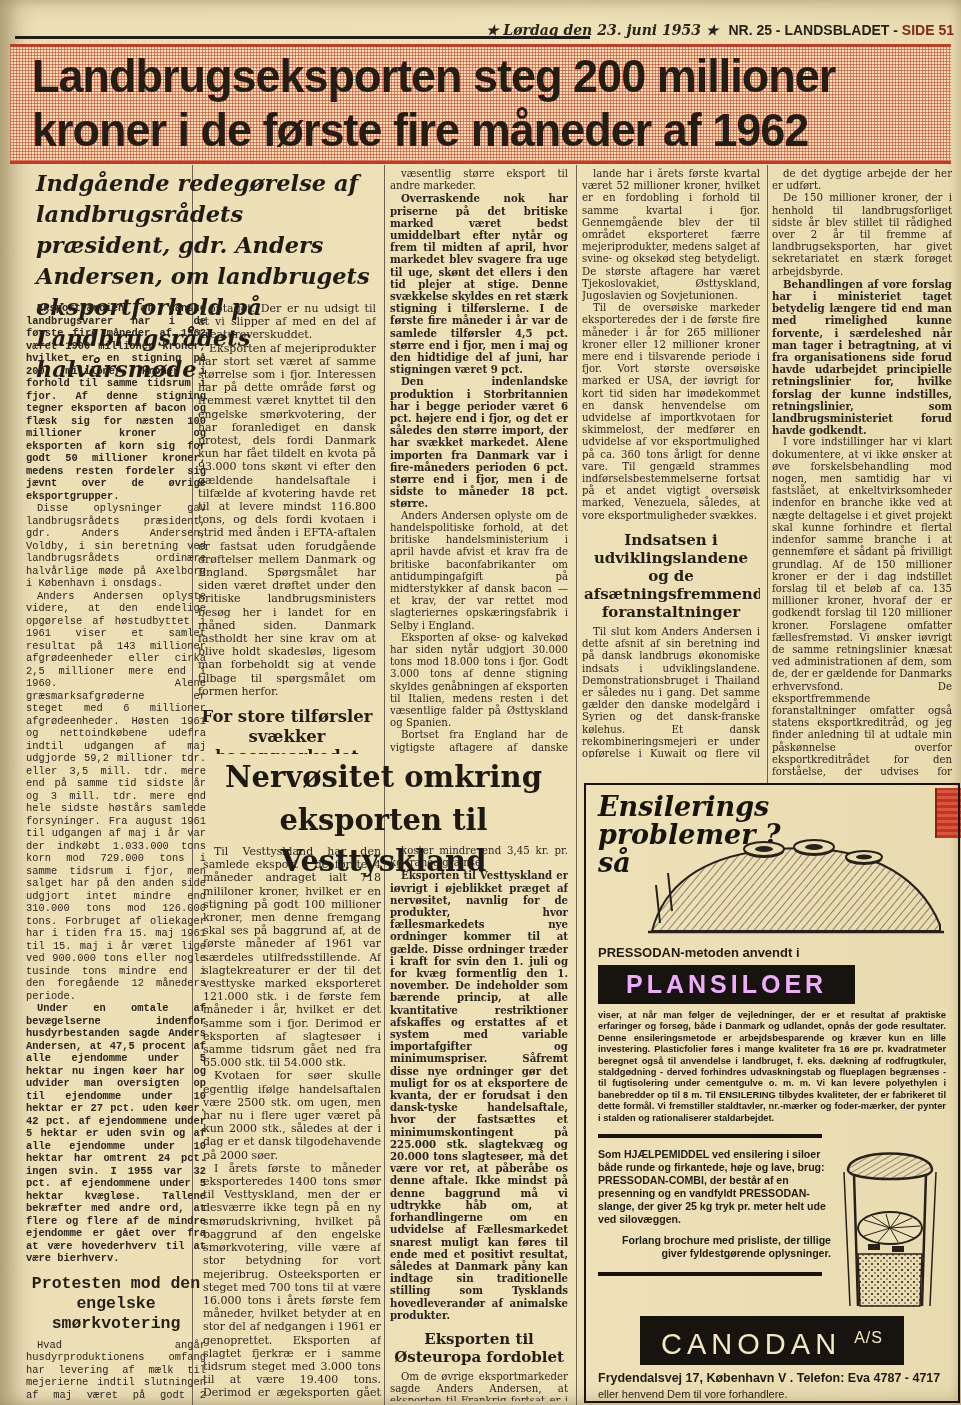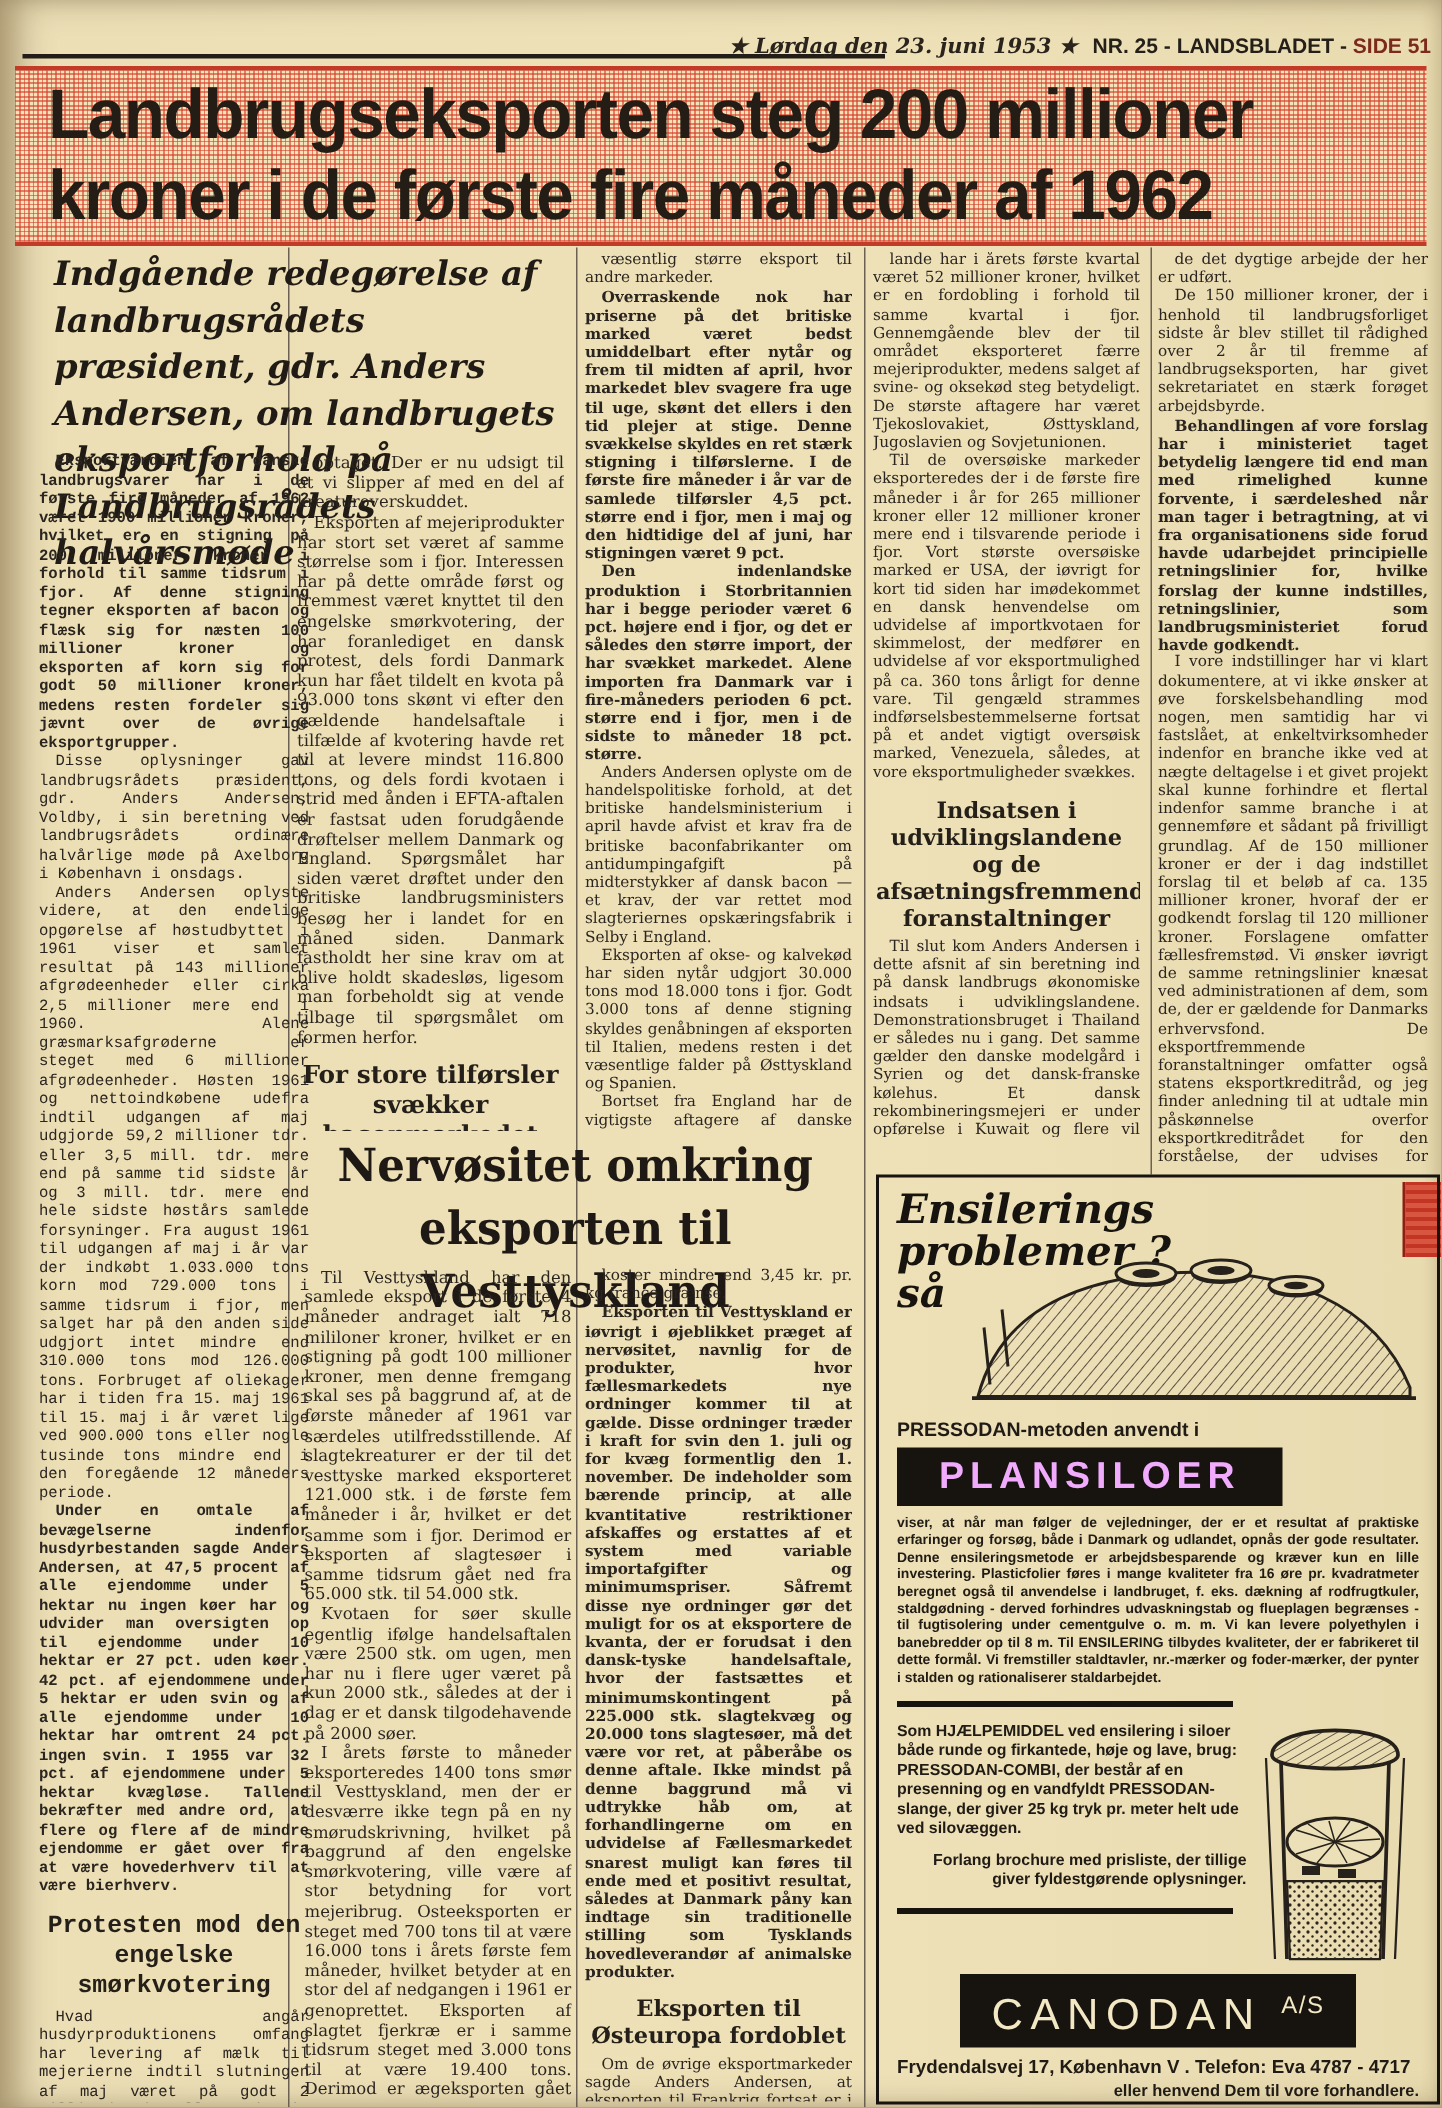--- a/index.html
+++ b/index.html
@@ -76,21 +76,21 @@
   .ad-helper{font-weight:bold;font-size:10.6px;line-height:13px;margin:0;}
   .ad-brochure{font-weight:bold;font-size:10.6px;line-height:13px;margin:8px 0 0;text-align:right;}
   .ad-silo{flex:none;}
   .ad-co{
     display:block;background:#17130e;color:#f3e8c4;text-align:center;
     width:76%;margin:4px auto 6px;padding:7px 0 6px;
     font-weight:normal;font-size:29px;letter-spacing:5px;line-height:30px;
   }
   .ad-co sup{font-size:16px;letter-spacing:1px;}
   .ad-address{font-weight:bold;font-size:12.5px;text-align:left;margin:2px 0 0;}
-  .ad-dealers{font-weight:bold;font-size:11px;text-align:right;margin:3px 0 0;}
+  .ad-dealers{font-weight:normal;font-size:11px;text-align:left;margin:3px 0 0;}
   .red-mark{
     position:absolute;right:0;top:788px;width:24px;height:50px;
     background:repeating-linear-gradient(0deg,#c23524 0 3px,#d8553f 3px 6px);
     border-left:2px solid #8f1f12;
   }
 </style>
 </head>
 <body>
 
 <div class="page">

